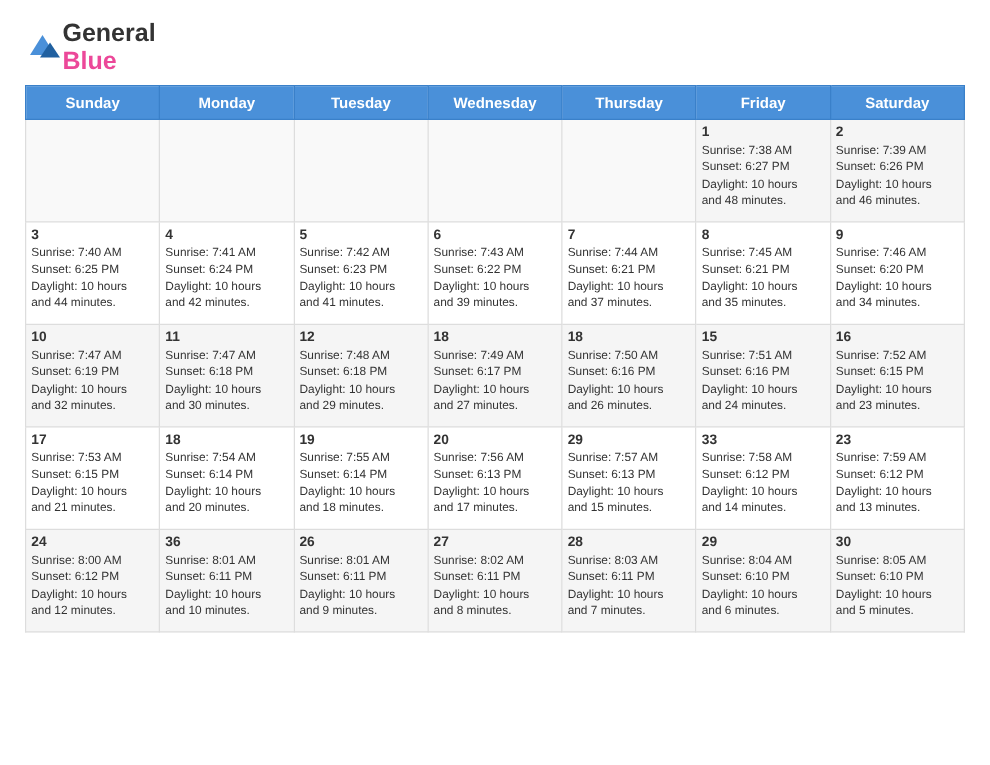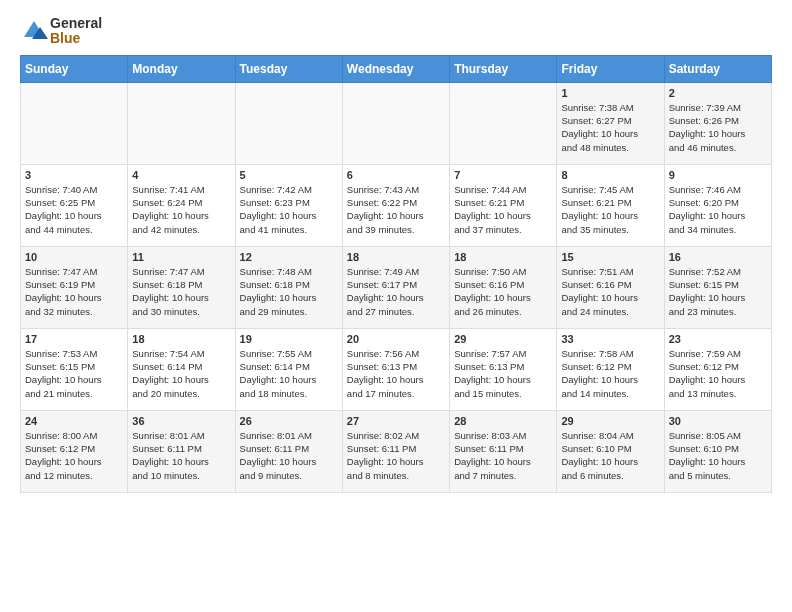--- a/index.html
+++ b/index.html
@@ -18,21 +18,21 @@
       display: flex;
       justify-content: space-between;
       align-items: flex-start;
       margin-bottom: 8px;
     }
     .logo {
       display: flex;
       align-items: center;
     }
     .logo-text {
-      font-size: 14px;
+      font-size: 20px;
       font-weight: bold;
       color: #333;
       line-height: 1.1;
     }
     .logo-text span {
       color: #4a90d9;
     }
     .logo-icon {
       width: 28px;
       height: 28px;
@@ -54,21 +54,21 @@
       width: 100%;
       border-collapse: collapse;
       border: 1px solid #ccc;
     }
     .calendar th {
       background: #4a90d9;
       color: white;
       font-size: 12px;
       font-weight: bold;
       padding: 6px 4px;
-      text-align: left;
+      text-align: center;
       border: 1px solid #3a80c9;
     }
     .calendar td {
       vertical-align: top;
       border: 1px solid #ddd;
       padding: 4px;
       width: calc(100% / 7);
       height: 82px;
       background: #fff;
       font-size: 10px;
@@ -98,21 +98,21 @@
 <div class="page">
   <div class="header-area">
     <div class="logo">
       <svg class="logo-icon" viewBox="0 0 28 28">
         <rect x="0" y="0" width="28" height="28" rx="2" fill="white"></rect>
         <polygon points="14,4 24,20 4,20" fill="#4a90d9"></polygon>
         <polygon points="20,10 28,22 12,22" fill="#2060a0"></polygon>
       </svg>
       <div class="logo-text">
         <span style="color:#333">General</span><br>
-        <span style="color:#a16207">Blue</span>
+        <span style="color:#ec4899">Blue</span>
       </div>
     </div>
     <div class="title-area">
       <div class="month-title"></div>
       <div class="location"></div>
     </div>
   </div>
 
   <table class="calendar">
     <thead>

